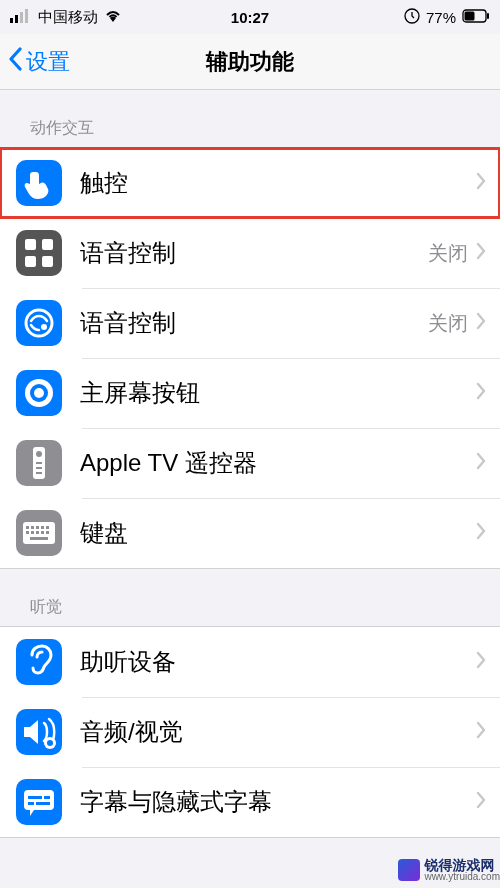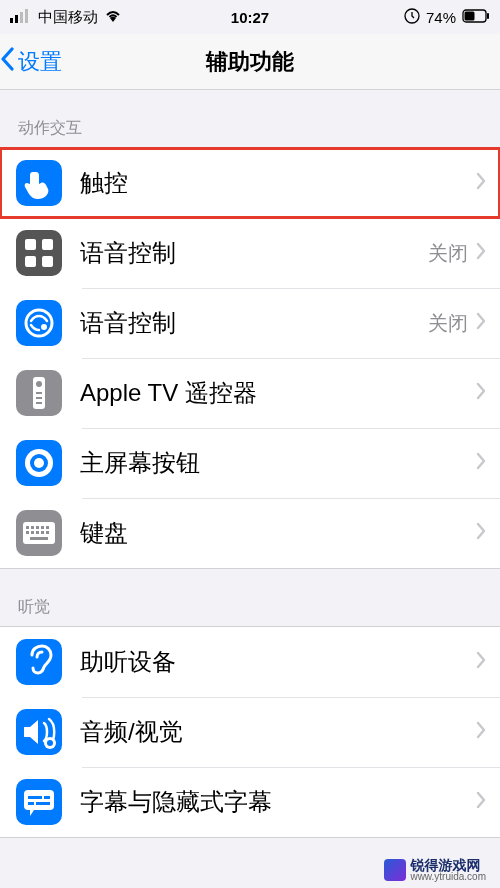--- a/index.html
+++ b/index.html
@@ -6,39 +6,39 @@
   html, body { width: 500px; height: 888px; overflow: hidden; font-family: -apple-system, "Helvetica Neue", Arial, sans-serif; background: #f2f2f7; }
   .screen { width: 500px; height: 888px; background: #f2f2f7; position: relative; }
 
   
   .status-bar { height: 28px; display: flex; align-items: center; justify-content: space-between; padding: 17px 10px; font-size: 15px; font-weight: 500; color: #000; }
   .status-left, .status-right { display: flex; align-items: center; gap: 6px; }
   .status-center { position: absolute; left: 50%; transform: translateX(-50%); font-weight: 600; }
 
   
   .nav-bar { height: 56px; display: flex; align-items: center; position: relative; border-bottom: 1px solid #d1d1d6; background: #f7f7f8; }
-  .nav-back { display: flex; align-items: flex-end; color: #007aff; font-size: 22px; gap: 2px; }
+  .nav-back { display: flex; align-items: flex-end; color: #007aff; font-size: 22px; padding-left: 8px; gap: 2px; }
   .nav-title { position: absolute; left: 50%; transform: translateX(-50%); font-size: 22px; font-weight: 600; color: #000; }
 
   
-  .section-header { padding: 28px 18px 8px 18px; font-size: 16px; color: #8e8e93; }
+  .section-header { padding: 28px 18px 8px 30px; font-size: 16px; color: #8e8e93; }
 
   
   .list { background: #fff; border-top: 1px solid #d1d1d6; border-bottom: 1px solid #d1d1d6; }
   .row { display: flex; align-items: center; height: 70px; padding: 0 14px 0 16px; position: relative; }
   .row + .row::before { content: ""; position: absolute; top: 0; left: 82px; right: 0; height: 1px; background: #e3e3e7; }
   .row.highlighted { outline: 3px solid #e43b2c; outline-offset: -2px; z-index: 2; }
   .row-icon { width: 46px; height: 46px; border-radius: 10px; margin-right: 18px; display: flex; align-items: center; justify-content: center; flex: 0 0 46px; }
   .row-icon svg { width: 100%; height: 100%; }
   .row-label { flex: 1 1 auto; font-size: 24px; color: #000; }
   .row-value { font-size: 20px; color: #8e8e93; margin-right: 8px; }
   .row-chevron { flex: 0 0 10px; }
 
   
-  .watermark { position: absolute; right: 14px; bottom: 6px; font-size: 14px; color: #1b2d6b; display: flex; align-items: center; gap: 4px; }
+  .watermark { position: absolute; right: 0; bottom: 6px; font-size: 14px; color: #1b2d6b; display: flex; align-items: center; gap: 4px; }
   .watermark .logo-box { width: 22px; height: 22px; background: linear-gradient(135deg,#2a5bd7,#7c2dd7); border-radius: 4px; display:inline-block; }
 </style>
 </head>
 <body>
 <div class="screen">
 
   <div class="status-bar">
     <div class="status-left">
       <span>
         <svg width="22" height="14" viewBox="0 0 22 14">
@@ -58,21 +58,21 @@
       </span>
     </div>
     <div class="status-center">10:27</div>
     <div class="status-right">
       <span>
         <svg width="16" height="16" viewBox="0 0 16 16">
             <circle cx="8" cy="8" r="7" stroke="#000" stroke-width="1.3" fill="none"></circle>
             <path d="M8 4 v4 l2 2" stroke="#000" stroke-width="1.3" fill="none"></path>
           </svg>
       </span>
-      <span>74%</span>
+      <span>77%</span>
       <span>
         <svg width="28" height="14" viewBox="0 0 28 14">
             <rect x="1" y="1" width="23" height="12" rx="3" stroke="#000" stroke-width="1.3" fill="none"></rect>
             <rect x="2.5" y="2.5" width="10" height="9" rx="1.5" fill="#000"></rect>
             <rect x="25" y="4" width="2" height="6" rx="1" fill="#000"></rect>
           </svg>
       </span>
     </div>
   </div>
 
@@ -126,53 +126,53 @@
       <div class="row-icon">
         <svg viewBox="0 0 46 46">
             <rect width="46" height="46" rx="10" fill="#007aff"></rect>
             <circle cx="23" cy="23" r="13" fill="none" stroke="#fff" stroke-width="3"></circle>
             <path d="M15 21c2-3 5-5 8-5s6 2 8 5M15 25c2 3 5 5 8 5" stroke="#fff" stroke-width="2.5" fill="none" stroke-linecap="round"></path>
             <circle cx="28" cy="27" r="3" fill="#fff"></circle>
           </svg>
       </div>
       <div class="row-label">语音控制</div>
       <div class="row-value">关闭</div>
+      <div class="row-chevron"><svg width="10" height="18" viewBox="0 0 10 18">
+            <path d="M2 2 L8 9 L2 16" stroke="#c7c7cc" stroke-width="2.4" fill="none" stroke-linecap="round" stroke-linejoin="round"></path>
+          </svg></div>
+    </div>
+
+    <div class="row">
+      <div class="row-icon">
+        <svg viewBox="0 0 46 46">
+            <rect width="46" height="46" rx="10" fill="#007aff"></rect>
+            <circle cx="23" cy="23" r="14" fill="#fff"></circle>
+            <circle cx="23" cy="23" r="9" fill="#007aff"></circle>
+            <circle cx="23" cy="23" r="5" fill="#fff"></circle>
+          </svg>
+      </div>
+      <div class="row-label">主屏幕按钮</div>
+      <div class="row-value"></div>
       <div class="row-chevron"><svg width="10" height="18" viewBox="0 0 10 18">
             <path d="M2 2 L8 9 L2 16" stroke="#c7c7cc" stroke-width="2.4" fill="none" stroke-linecap="round" stroke-linejoin="round"></path>
           </svg></div>
     </div>
 
     <div class="row">
       <div class="row-icon">
         <svg viewBox="0 0 46 46">
             <rect width="46" height="46" rx="10" fill="#8e8e93"></rect>
             <rect x="17" y="7" width="12" height="32" rx="3" fill="#fff"></rect>
             <circle cx="23" cy="14" r="3" fill="#8e8e93"></circle>
             <rect x="20" y="22" width="6" height="2" fill="#8e8e93"></rect>
             <rect x="20" y="27" width="6" height="2" fill="#8e8e93"></rect>
             <rect x="20" y="32" width="6" height="2" fill="#8e8e93"></rect>
           </svg>
       </div>
       <div class="row-label">Apple TV 遥控器</div>
-      <div class="row-value"></div>
-      <div class="row-chevron"><svg width="10" height="18" viewBox="0 0 10 18">
-            <path d="M2 2 L8 9 L2 16" stroke="#c7c7cc" stroke-width="2.4" fill="none" stroke-linecap="round" stroke-linejoin="round"></path>
-          </svg></div>
-    </div>
-
-    <div class="row">
-      <div class="row-icon">
-        <svg viewBox="0 0 46 46">
-            <rect width="46" height="46" rx="10" fill="#007aff"></rect>
-            <circle cx="23" cy="23" r="14" fill="#fff"></circle>
-            <circle cx="23" cy="23" r="9" fill="#007aff"></circle>
-            <circle cx="23" cy="23" r="5" fill="#fff"></circle>
-          </svg>
-      </div>
-      <div class="row-label">主屏幕按钮</div>
       <div class="row-value"></div>
       <div class="row-chevron"><svg width="10" height="18" viewBox="0 0 10 18">
             <path d="M2 2 L8 9 L2 16" stroke="#c7c7cc" stroke-width="2.4" fill="none" stroke-linecap="round" stroke-linejoin="round"></path>
           </svg></div>
     </div>
 
     <div class="row">
       <div class="row-icon">
         <svg viewBox="0 0 46 46">
             <rect width="46" height="46" rx="10" fill="#8e8e93"></rect>

